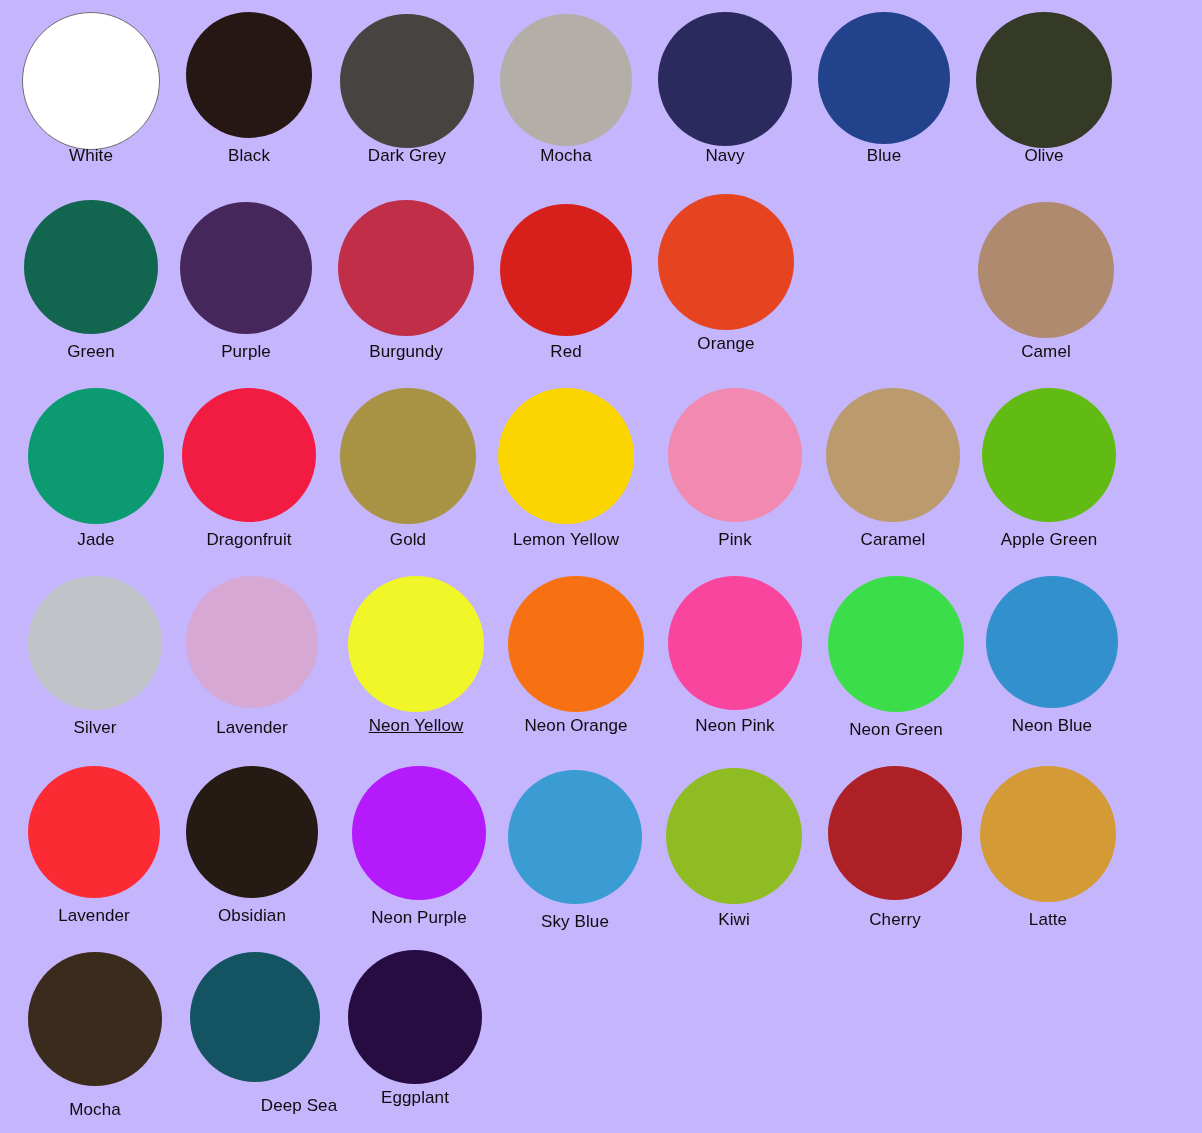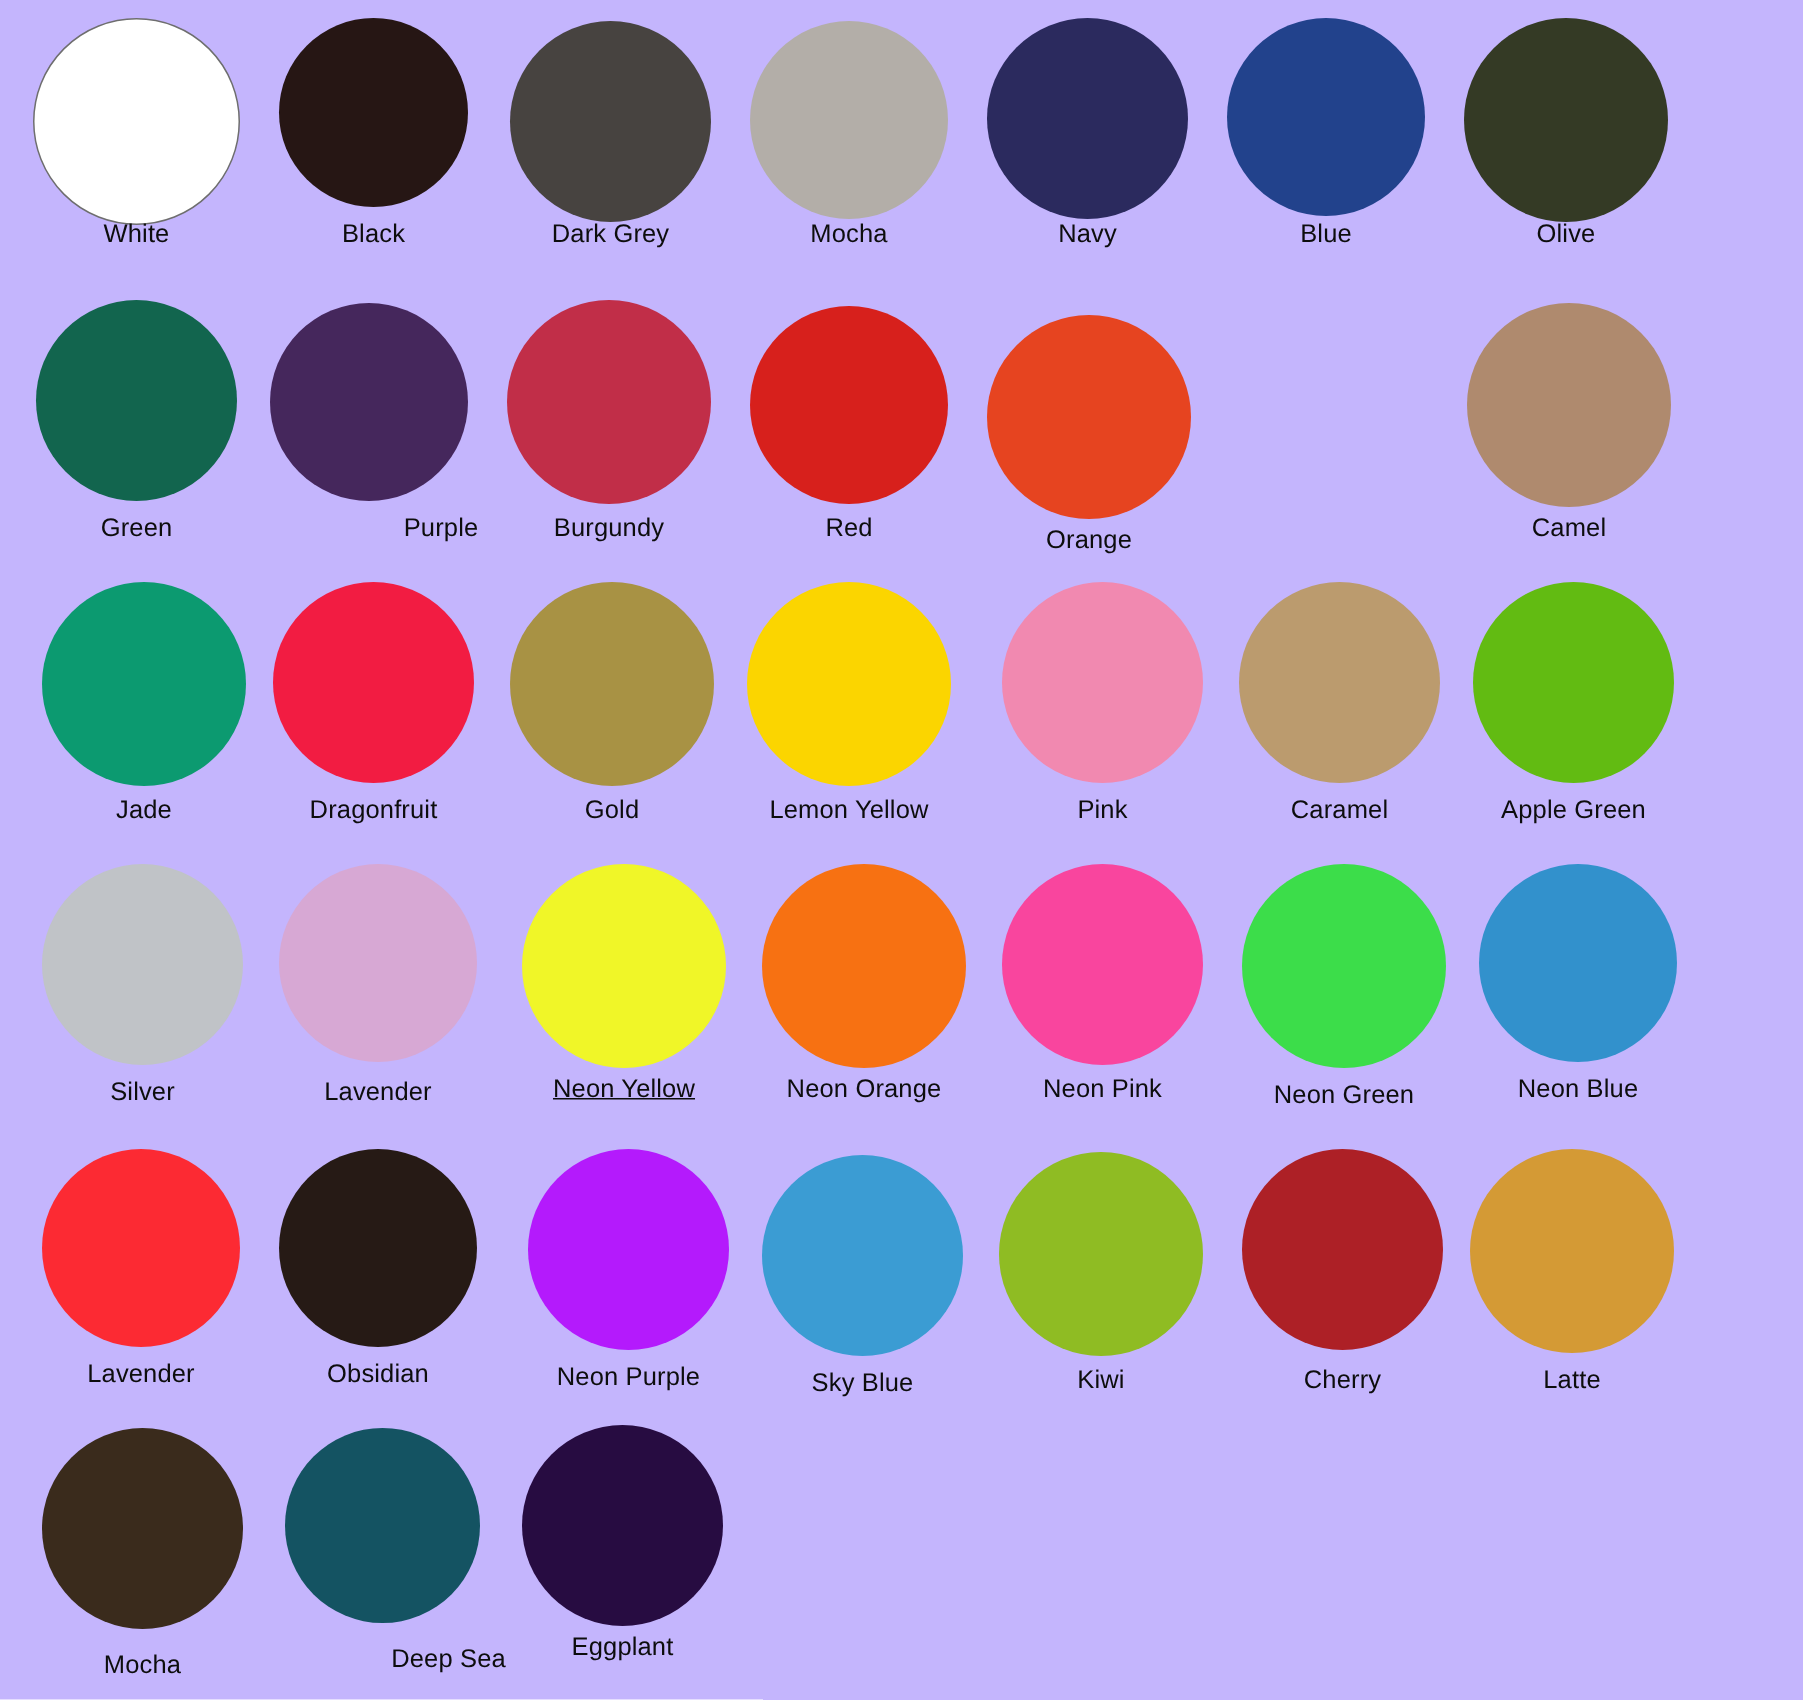--- a/index.html
+++ b/index.html
@@ -77,31 +77,31 @@
     <div class="swatch" style="left: 976px; top: 12px; width: 136px; height: 156px;">
       <div class="swatch-dot" title="Olive" style="width: 136px; height: 136px; background: rgb(52, 58, 37);"></div>
       <div class="swatch-label" style="top: 134px; color: rgb(13, 13, 13);">Olive</div>
     </div>
     <div class="swatch" style="left: 24px; top: 200px; width: 134px; height: 164px;">
       <div class="swatch-dot" title="Green" style="width: 134px; height: 134px; background: rgb(18, 101, 78);"></div>
       <div class="swatch-label" style="top: 142px; color: rgb(13, 13, 13);">Green</div>
     </div>
     <div class="swatch" style="left: 180px; top: 202px; width: 132px; height: 162px;">
       <div class="swatch-dot" title="Purple" style="width: 132px; height: 132px; background: rgb(69, 39, 92);"></div>
-      <div class="swatch-label" style="top: 140px; color: rgb(13, 13, 13); margin-left: 48px;">Purple</div>
+      <div class="swatch-label" style="top: 140px; color: rgb(13, 13, 13);">Purple</div>
     </div>
     <div class="swatch" style="left: 338px; top: 200px; width: 136px; height: 164px;">
       <div class="swatch-dot" title="Burgundy" style="width: 136px; height: 136px; background: rgb(193, 46, 72);"></div>
       <div class="swatch-label" style="top: 142px; color: rgb(13, 13, 13);">Burgundy</div>
     </div>
     <div class="swatch" style="left: 500px; top: 204px; width: 132px; height: 160px;">
       <div class="swatch-dot" title="Red" style="width: 132px; height: 132px; background: rgb(215, 32, 28);"></div>
       <div class="swatch-label" style="top: 138px; color: rgb(13, 13, 13);">Red</div>
     </div>
-    <div class="swatch" style="left: 658px; top: 210px; width: 136px; height: 162px; text-decoration: underline;">
+    <div class="swatch" style="left: 658px; top: 194px; width: 136px; height: 162px; text-decoration: underline;">
       <div class="swatch-dot" title="Orange" style="width: 136px; height: 136px; background: rgb(230, 68, 32);"></div>
       <div class="swatch-label" style="top: 140px; color: rgb(13, 13, 13);">Orange</div>
     </div>
     <div class="swatch" style="left: 978px; top: 202px; width: 136px; height: 162px;">
       <div class="swatch-dot" title="Camel" style="width: 136px; height: 136px; background: rgb(175, 138, 110);"></div>
       <div class="swatch-label" style="top: 140px; color: rgb(13, 13, 13);">Camel</div>
     </div>
     <div class="swatch" style="left: 28px; top: 388px; width: 136px; height: 164px;">
       <div class="swatch-dot" title="Jade" style="width: 136px; height: 136px; background: rgb(12, 154, 112);"></div>
       <div class="swatch-label" style="top: 142px; color: rgb(13, 13, 13);">Jade</div>

